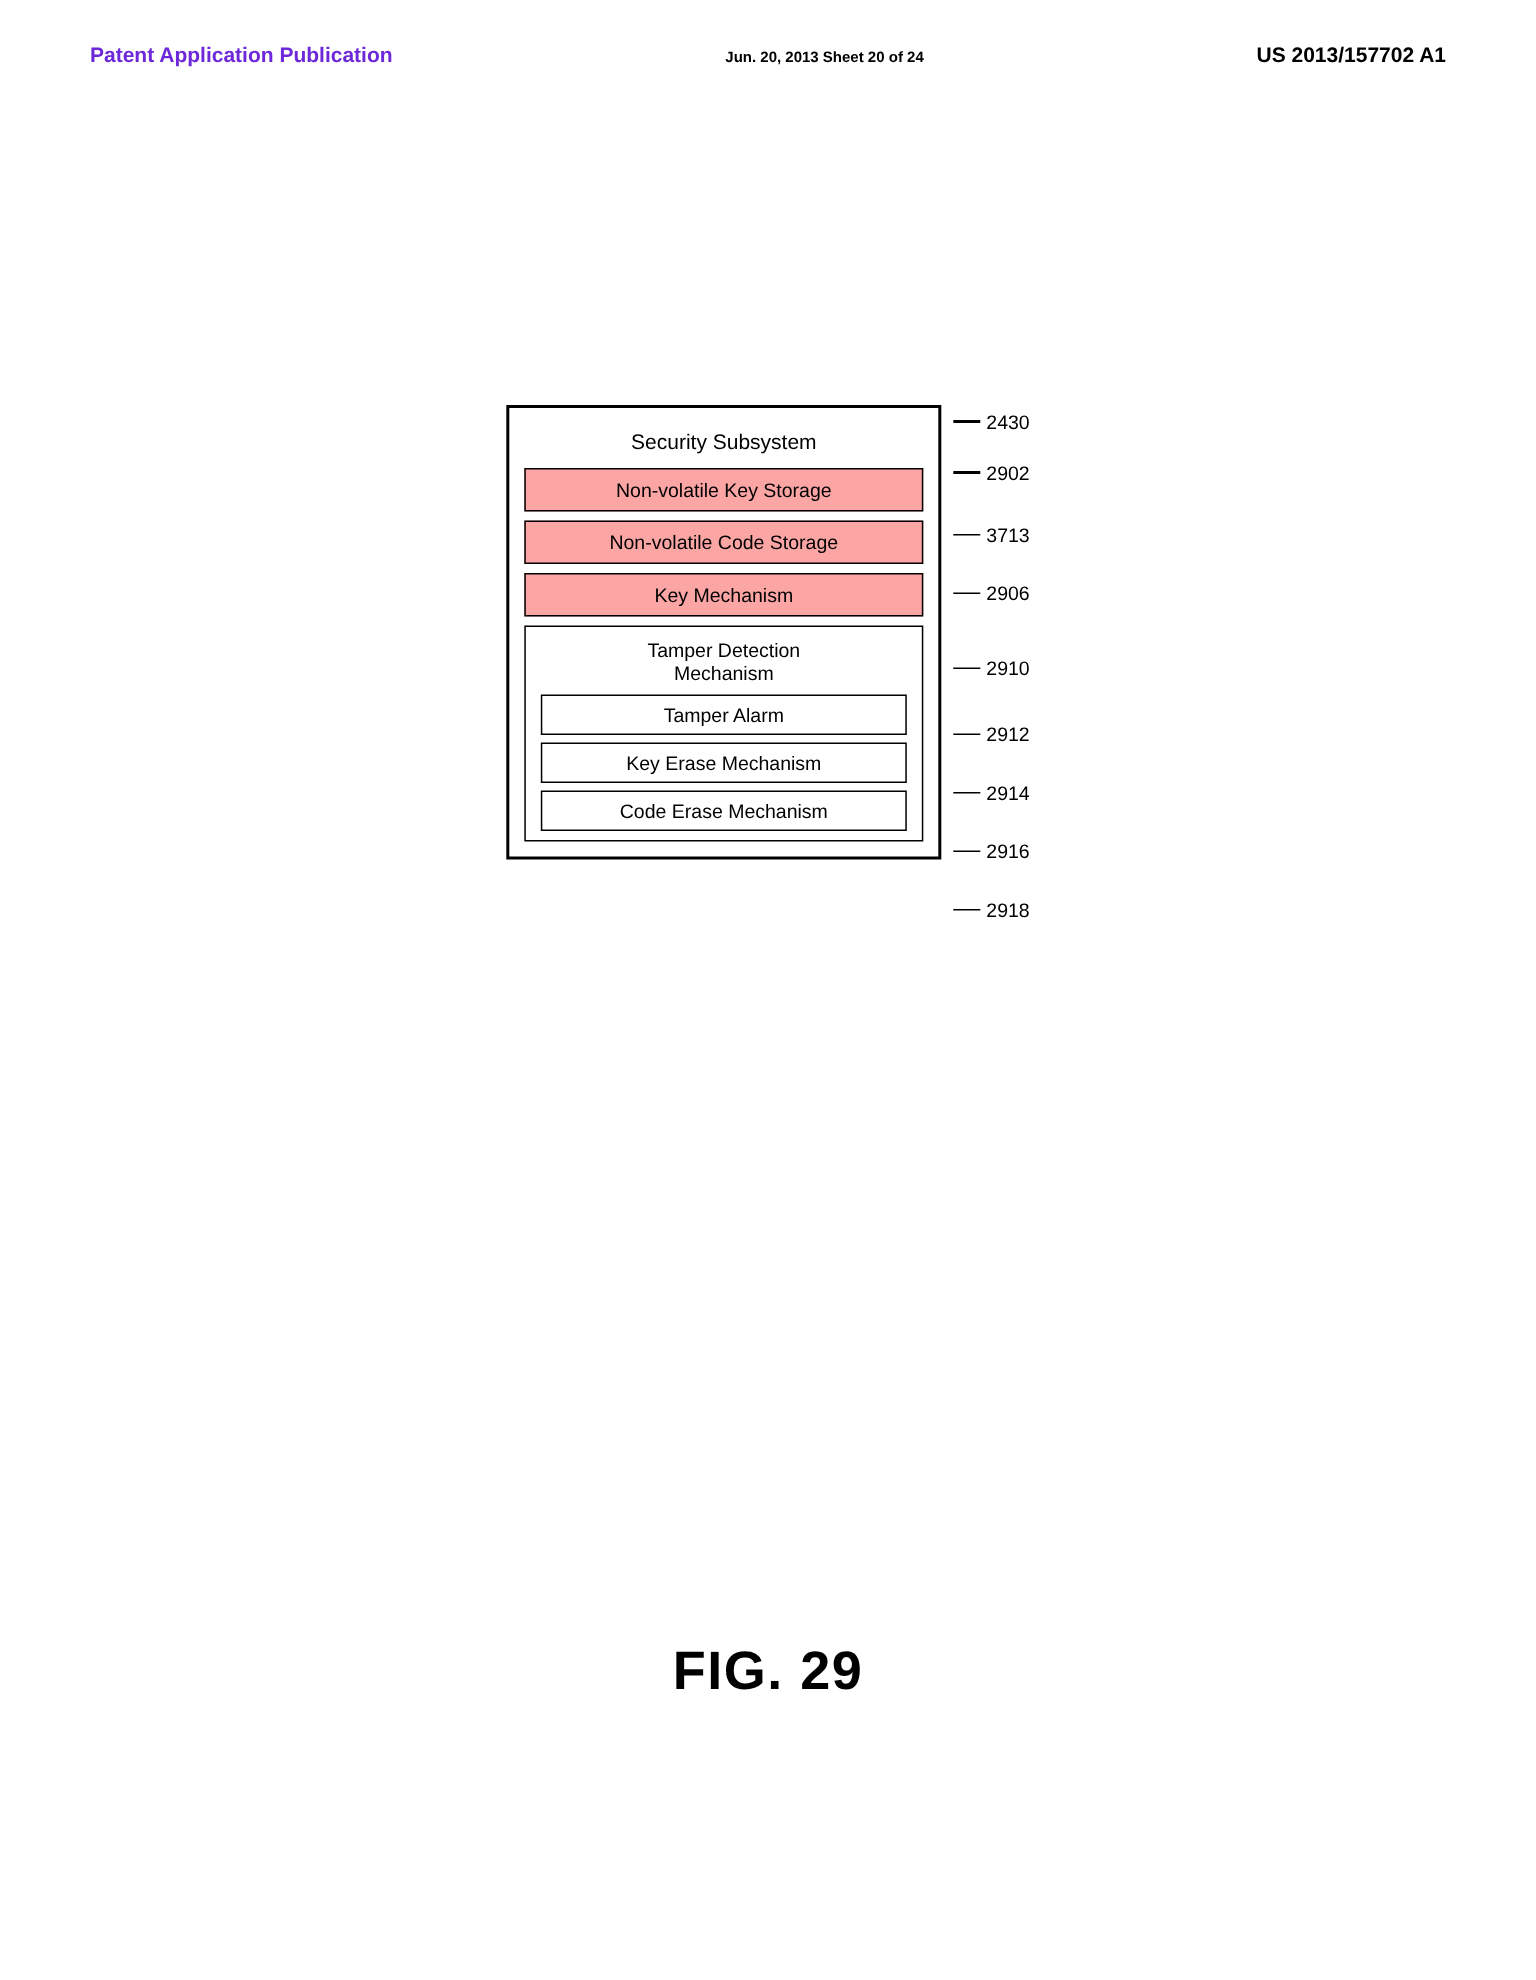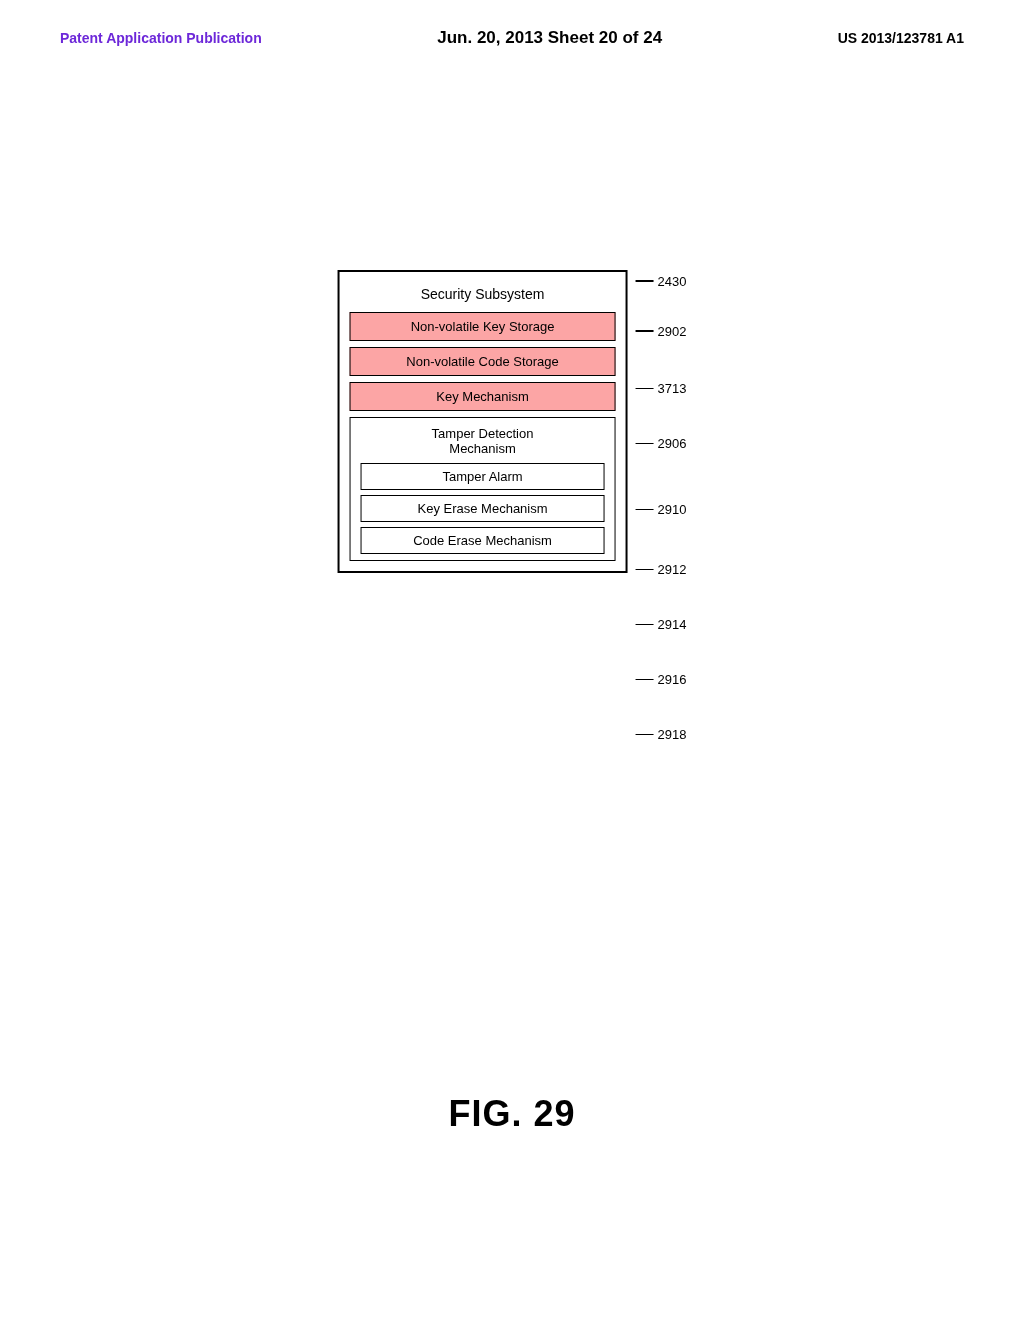--- a/index.html
+++ b/index.html
@@ -22,21 +22,21 @@
       justify-content: space-between;
       align-items: baseline;
       padding: 28px 60px 0 60px;
     }
     .header-left {
       font-size: 14px;
       font-weight: bold;
       color: #6d28d9;
     }
     .header-center {
-      font-size: 17px;
+      font-size: 10px;
       font-weight: bold;
       color: #000;
     }
     .header-right {
       font-size: 14px;
       font-weight: bold;
       color: #000;
     }
     .diagram-container {
       position: absolute;
@@ -90,21 +90,20 @@
       text-align: center;
       background: #fff;
       margin: 0 10px;
     }
     .labels-column {
       display: flex;
       flex-direction: column;
       justify-content: flex-start;
       margin-left: 8px;
       position: relative;
-      gap: 16px;
     }
     .ref-label {
       font-size: 13px;
       color: #000;
       white-space: nowrap;
       display: flex;
       align-items: center;
     }
     .ref-label::before {
       content: '';
@@ -125,21 +124,21 @@
       letter-spacing: 1px;
     }
   </style>
 </head>
 <body>
 
 <div class="page">
   <div class="header">
     <span class="header-left">Patent Application Publication</span>
     <span class="header-center">Jun. 20, 2013  Sheet 20 of 24</span>
-    <span class="header-right">US 2013/123781 A1</span>
+    <span class="header-right">US 2013/157702 A1</span>
   </div>
 
   <div class="diagram-container">
 
     <div style="display:flex; flex-direction:column; align-items:flex-start;">
       <div class="outer-box">
 
         <div class="box-label">Security Subsystem</div>
 
         <div class="inner-box">Non-volatile Key Storage</div>

